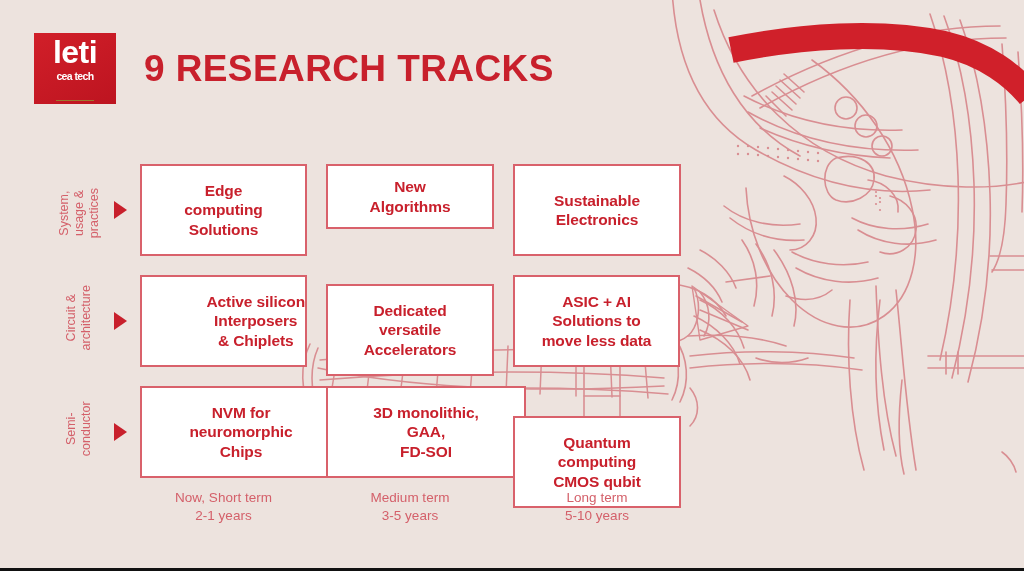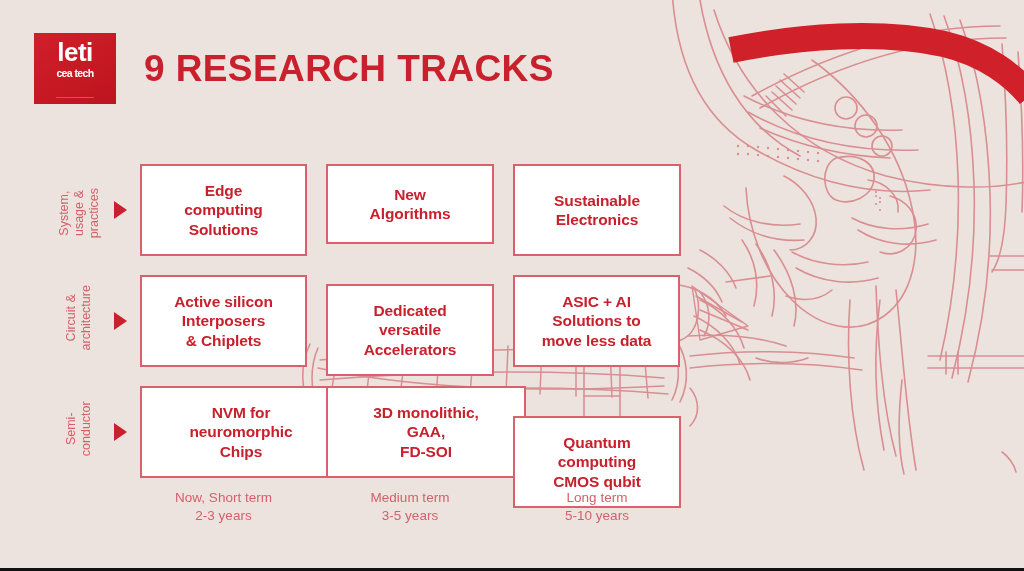--- a/index.html
+++ b/index.html
@@ -42,21 +42,21 @@
     height: 71px;
     background: linear-gradient(150deg, #d11f29 0%, #bd1420 100%);
     display: flex;
     flex-direction: column;
     align-items: center;
     justify-content: center;
     box-sizing: border-box;
   }
   #logo-word {
     color: #ffffff;
-    font-size: 26px;
+    font-size: 32px;
     font-weight: bold;
     letter-spacing: -0.5px;
     line-height: 1;
     margin-bottom: 3px;
   }
   #logo-sub {
     color: #ffffff;
     font-size: 10.5px;
     font-weight: bold;
     letter-spacing: -0.6px;
@@ -282,34 +282,34 @@
     <div class="row-label row-label-rot" style="left:33px; top:191px;">System,
 usage &amp;
 practices</div>
     <div class="row-arrow" style="left:114px; top:201px;"></div>
 
     <div class="cell" style="left:140px; top:164px; width:167px; height:92px;">
       <span class="cell-text">Edge
 computing
 Solutions</span>
     </div>
-    <div class="cell" style="left:326px; top:164px; width:168px; height:80px;">
+    <div class="cell" style="left:326px; top:164px; width:168px; height:65px;">
       <span class="cell-text">New
 Algorithms</span>
     </div>
     <div class="cell" style="left:513px; top:164px; width:168px; height:92px;">
       <span class="cell-text">Sustainable
 Electronics</span>
     </div>
 
     <div class="row-label row-label-rot" style="left:33px; top:303px;">Circuit &amp;
 architecture</div>
     <div class="row-arrow" style="left:114px; top:312px;"></div>
 
-    <div class="cell" style="left:140px; top:275px; width:167px; height:92px;">
+    <div class="cell" style="left:140px; top:275px; width:167px; height:92px;justify-content:flex-end;">
       <span class="cell-text">Active silicon
 Interposers
 &amp; Chiplets</span>
     </div>
     <div class="cell" style="left:326px; top:284px; width:168px; height:92px;">
       <span class="cell-text">Dedicated
 versatile
 Accelerators</span>
     </div>
     <div class="cell" style="left:513px; top:275px; width:167px; height:92px;">
@@ -332,20 +332,20 @@
 GAA,
 FD-SOI</span>
     </div>
     <div class="cell" style="left:513px; top:386px; width:168px; height:92px;margin-top:30px;">
       <span class="cell-text">Quantum
 computing
 CMOS qubit</span>
     </div>
 
     <div class="col-footer" style="left:140px; top:489px; width:167px;">Now, Short term
-2-3 years</div>
+2-1 years</div>
     <div class="col-footer" style="left:326px; top:489px; width:168px;">Medium term
 3-5 years</div>
     <div class="col-footer" style="left:513px; top:489px; width:168px;">Long term
 5-10 years</div>
 
   </div>
 </div>
 
 </body></html>

